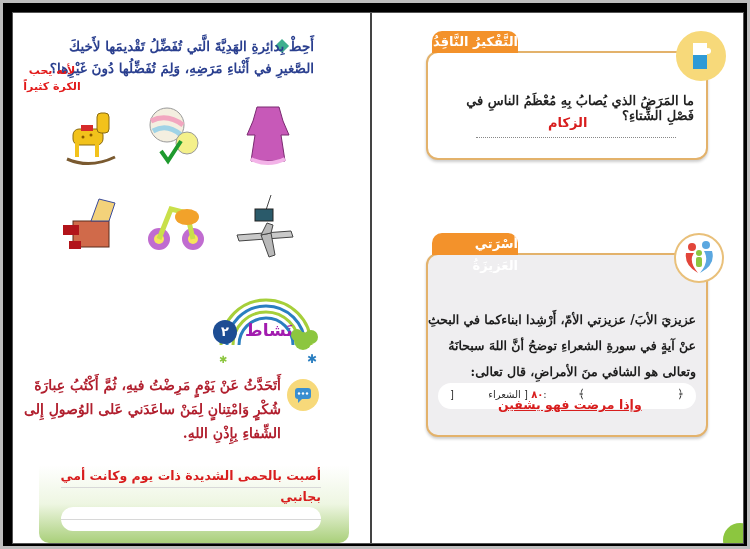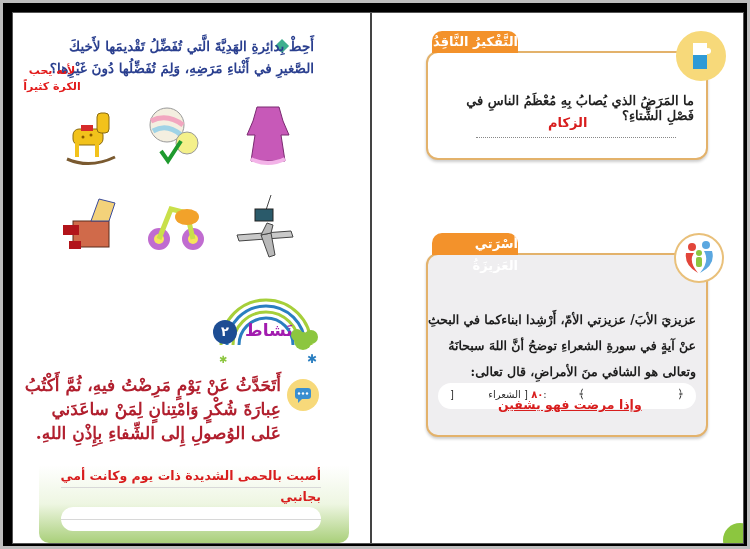--- a/index.html
+++ b/index.html
@@ -12,21 +12,21 @@
   .page-right{left:360px;width:370px;}
   .rtl{direction:rtl;text-align:right;}
   .q-title{position:absolute;right:55px;top:22px;width:280px;font-size:13.5px;line-height:22px;color:#2a3f8f;font-family:"DejaVu Serif",serif;font-weight:bold;}
   .diamond{position:absolute;left:264px;top:28px;width:10px;height:10px;background:#3fae8f;transform:rotate(45deg);}
   .answer-note{position:absolute;left:4px;top:50px;width:70px;font-size:11px;line-height:16px;color:#e21a1a;font-weight:bold;text-align:center;}
   .gift{position:absolute;width:70px;height:70px;}
   .rainbow{position:absolute;left:198px;top:262px;width:110px;height:92px;}
   .act-label{position:absolute;left:232px;top:307px;font-size:17px;color:#a21caf;font-weight:bold;}
   .act-num{position:absolute;left:200px;top:307px;width:24px;height:24px;border-radius:50%;background:#1d4d93;color:#fff;font-size:13px;font-weight:bold;text-align:center;line-height:24px;}
   .chat-icon{position:absolute;left:274px;top:366px;width:32px;height:32px;border-radius:50%;background:#f7d97a;}
-  .act-text{position:absolute;left:10px;top:360px;width:258px;font-size:17px;line-height:24px;color:#b11f2e;font-family:"DejaVu Serif",serif;font-weight:bold;}
+  .act-text{position:absolute;left:10px;top:360px;width:258px;font-size:14px;line-height:24px;color:#b11f2e;font-family:"DejaVu Serif",serif;font-weight:bold;}
   .answer-box{position:absolute;left:5px;top:452px;width:310px;height:78px;background:linear-gradient(#fff 0%,#eef6e2 50%,#a9cf7a 100%);border-radius:0 0 10px 10px;margin-left:21px;}
   .answer-line{position:absolute;left:22px;width:260px;height:0;border-top:1px solid #d8d8d8;}
   .pill{position:absolute;left:22px;top:42px;width:260px;height:24px;background:#fff;border-radius:12px;}
   .ans-text{position:absolute;left:20px;top:0;width:262px;font-size:12.5px;line-height:21px;color:#d81d1d;font-weight:bold;}
   .card{position:absolute;border:2px solid #e3b26b;border-radius:12px;box-shadow:0 2px 3px rgba(0,0,0,.2);}
   .tab{position:absolute;background:#f3922b;color:#fff;font-weight:bold;font-size:13px;text-align:right;border-radius:10px 10px 0 0;}
   .badge-circle{position:absolute;width:46px;height:46px;border-radius:50%;background:#fff;border:2px solid #e9c07a;}
   .card1{left:53px;top:38px;width:278px;height:105px;background:#fff;}
   .card2{left:53px;top:240px;width:278px;height:180px;background:#efeef0;}
   .q2{position:absolute;right:12px;top:40px;font-size:13px;color:#222;font-weight:bold;font-family:"DejaVu Serif",serif;padding-left:24px;}

